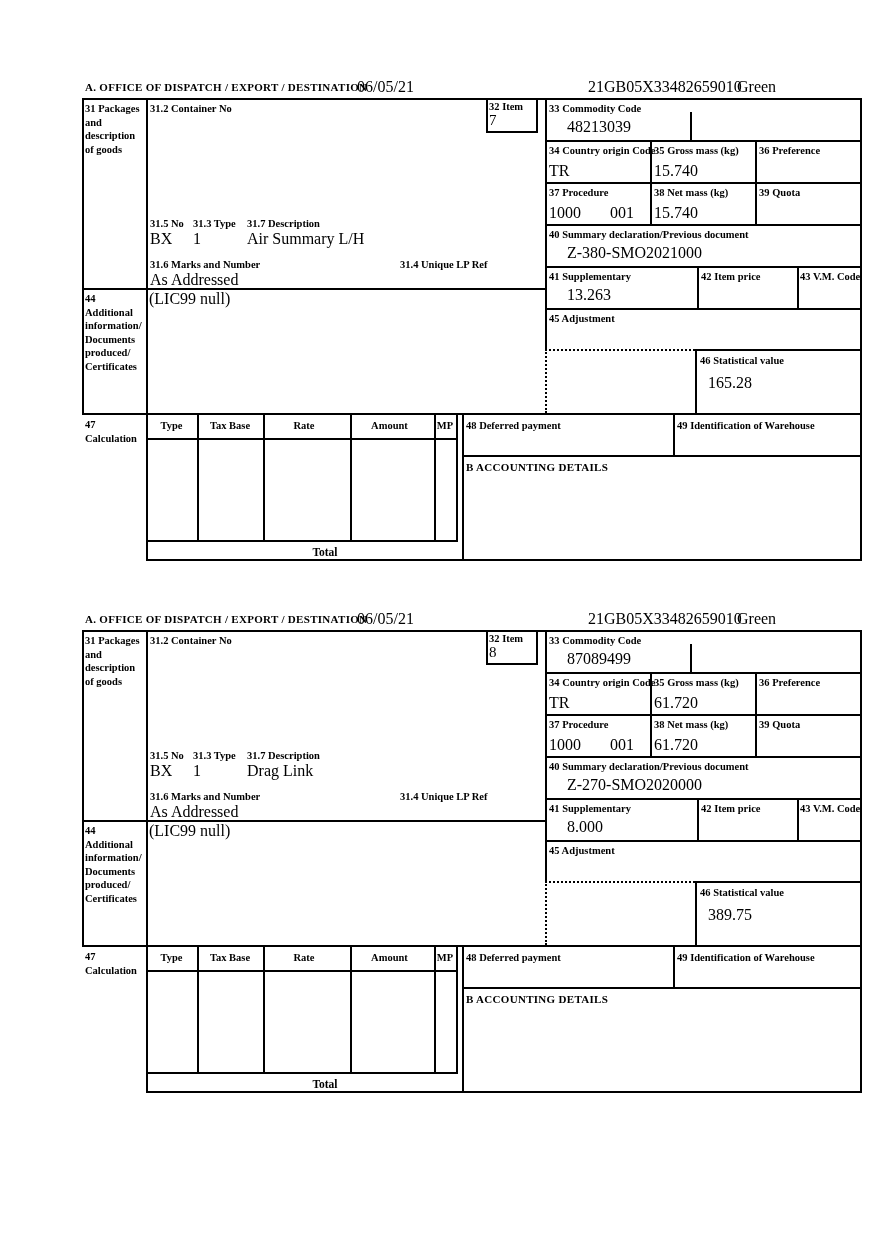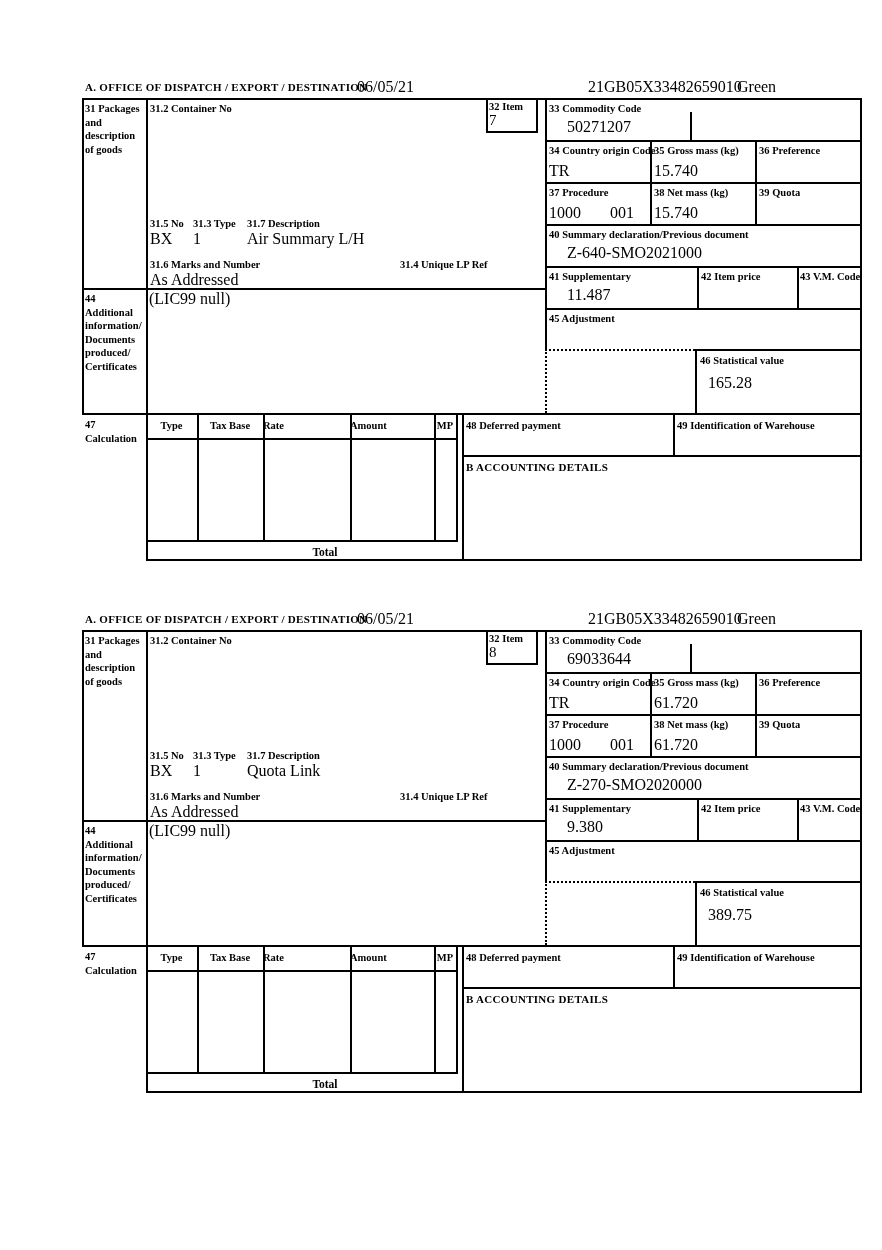--- a/index.html
+++ b/index.html
@@ -9,21 +9,21 @@
   .t{position:absolute;white-space:pre-line;}
   .lbl{font-size:10.5px;font-weight:bold;line-height:13.5px;}
   .hdr{font-size:11px;font-weight:bold;letter-spacing:0.3px;}
   .val{font-size:16px;line-height:18px;white-space:pre;}
   .val15{font-size:15px;line-height:17px;white-space:pre;}
   .hl{position:absolute;height:2px;background:#000;}
   .vl{position:absolute;width:2px;background:#000;}
   .dh{position:absolute;height:0;border-top:2px dotted #000;}
   .dv{position:absolute;width:0;border-left:2px dotted #000;}
   .ctr{text-align:center;}
-  .rgt{text-align:left;}
+  .rgt{text-align:center;}
 </style>
 </head>
 <body>
 
 <div class="page">
 
   <div class="section" style="top:78px;">
 
     <div class="t hdr" style="left:85px;top:3px;">A.  OFFICE OF DISPATCH / EXPORT / DESTINATION</div>
     <div class="t val" style="left:357px;top:0px;">06/05/21</div>
@@ -69,36 +69,36 @@
     <div class="vl" style="left:673px;top:335px;height:42px;"></div>
 
     <div class="t lbl" style="left:85px;top:24px;width:58px;">31 Packages
 and
 description
 of goods</div>
     <div class="t lbl" style="left:150px;top:24px;">31.2 Container No</div>
     <div class="t lbl" style="left:489px;top:22px;">32 Item</div>
     <div class="t val15" style="left:489px;top:34px;">7</div>
     <div class="t lbl" style="left:549px;top:24px;">33 Commodity Code</div>
-    <div class="t val" style="left:567px;top:40px;">50271207</div>
+    <div class="t val" style="left:567px;top:40px;">48213039</div>
     <div class="t lbl" style="left:549px;top:66px;">34 Country origin Code</div>
     <div class="t val" style="left:549px;top:84px;">TR</div>
     <div class="t lbl" style="left:654px;top:66px;">35 Gross mass (kg)</div>
     <div class="t val" style="left:654px;top:84px;">15.740</div>
     <div class="t lbl" style="left:759px;top:66px;">36 Preference</div>
     <div class="t lbl" style="left:549px;top:108px;">37 Procedure</div>
     <div class="t val" style="left:549px;top:126px;">1000</div>
     <div class="t val" style="left:610px;top:126px;">001</div>
     <div class="t lbl" style="left:654px;top:108px;">38 Net mass (kg)</div>
     <div class="t val" style="left:654px;top:126px;">15.740</div>
     <div class="t lbl" style="left:759px;top:108px;">39 Quota</div>
     <div class="t lbl" style="left:549px;top:150px;">40 Summary declaration/Previous document</div>
-    <div class="t val" style="left:567px;top:166px;">Z-640-SMO2021000</div>
+    <div class="t val" style="left:567px;top:166px;">Z-380-SMO2021000</div>
     <div class="t lbl" style="left:549px;top:192px;">41 Supplementary</div>
-    <div class="t val" style="left:567px;top:208px;">11.487</div>
+    <div class="t val" style="left:567px;top:208px;">13.263</div>
     <div class="t lbl" style="left:701px;top:192px;">42 Item price</div>
     <div class="t lbl" style="left:800px;top:192px;">43 V.M. Code</div>
     <div class="t lbl" style="left:549px;top:234px;">45 Adjustment</div>
     <div class="t lbl" style="left:700px;top:276px;">46 Statistical value</div>
     <div class="t val" style="left:708px;top:296px;">165.28</div>
 
     <div class="t lbl" style="left:150px;top:139px;">31.5 No</div>
     <div class="t lbl" style="left:193px;top:139px;">31.3 Type</div>
     <div class="t lbl" style="left:247px;top:139px;">31.7 Description</div>
     <div class="t val" style="left:150px;top:152px;">BX</div>
@@ -175,48 +175,48 @@
     <div class="vl" style="left:673px;top:335px;height:42px;"></div>
 
     <div class="t lbl" style="left:85px;top:24px;width:58px;">31 Packages
 and
 description
 of goods</div>
     <div class="t lbl" style="left:150px;top:24px;">31.2 Container No</div>
     <div class="t lbl" style="left:489px;top:22px;">32 Item</div>
     <div class="t val15" style="left:489px;top:34px;">8</div>
     <div class="t lbl" style="left:549px;top:24px;">33 Commodity Code</div>
-    <div class="t val" style="left:567px;top:40px;">69033644</div>
+    <div class="t val" style="left:567px;top:40px;">87089499</div>
     <div class="t lbl" style="left:549px;top:66px;">34 Country origin Code</div>
     <div class="t val" style="left:549px;top:84px;">TR</div>
     <div class="t lbl" style="left:654px;top:66px;">35 Gross mass (kg)</div>
     <div class="t val" style="left:654px;top:84px;">61.720</div>
     <div class="t lbl" style="left:759px;top:66px;">36 Preference</div>
     <div class="t lbl" style="left:549px;top:108px;">37 Procedure</div>
     <div class="t val" style="left:549px;top:126px;">1000</div>
     <div class="t val" style="left:610px;top:126px;">001</div>
     <div class="t lbl" style="left:654px;top:108px;">38 Net mass (kg)</div>
     <div class="t val" style="left:654px;top:126px;">61.720</div>
     <div class="t lbl" style="left:759px;top:108px;">39 Quota</div>
     <div class="t lbl" style="left:549px;top:150px;">40 Summary declaration/Previous document</div>
     <div class="t val" style="left:567px;top:166px;">Z-270-SMO2020000</div>
     <div class="t lbl" style="left:549px;top:192px;">41 Supplementary</div>
-    <div class="t val" style="left:567px;top:208px;">9.380</div>
+    <div class="t val" style="left:567px;top:208px;">8.000</div>
     <div class="t lbl" style="left:701px;top:192px;">42 Item price</div>
     <div class="t lbl" style="left:800px;top:192px;">43 V.M. Code</div>
     <div class="t lbl" style="left:549px;top:234px;">45 Adjustment</div>
     <div class="t lbl" style="left:700px;top:276px;">46 Statistical value</div>
     <div class="t val" style="left:708px;top:296px;font-family:Liberation Serif, serif;">389.75</div>
 
     <div class="t lbl" style="left:150px;top:139px;">31.5 No</div>
     <div class="t lbl" style="left:193px;top:139px;">31.3 Type</div>
     <div class="t lbl" style="left:247px;top:139px;">31.7 Description</div>
     <div class="t val" style="left:150px;top:152px;">BX</div>
     <div class="t val" style="left:193px;top:152px;">1</div>
-    <div class="t val" style="left:247px;top:152px;">Quota Link</div>
+    <div class="t val" style="left:247px;top:152px;">Drag Link</div>
     <div class="t lbl" style="left:150px;top:180px;">31.6 Marks and Number</div>
     <div class="t lbl" style="left:400px;top:180px;">31.4 Unique LP Ref</div>
     <div class="t val" style="left:150px;top:193px;">As Addressed</div>
 
     <div class="t lbl" style="left:85px;top:214px;width:60px;">44
 Additional
 information/
 Documents
 produced/
 Certificates</div>

